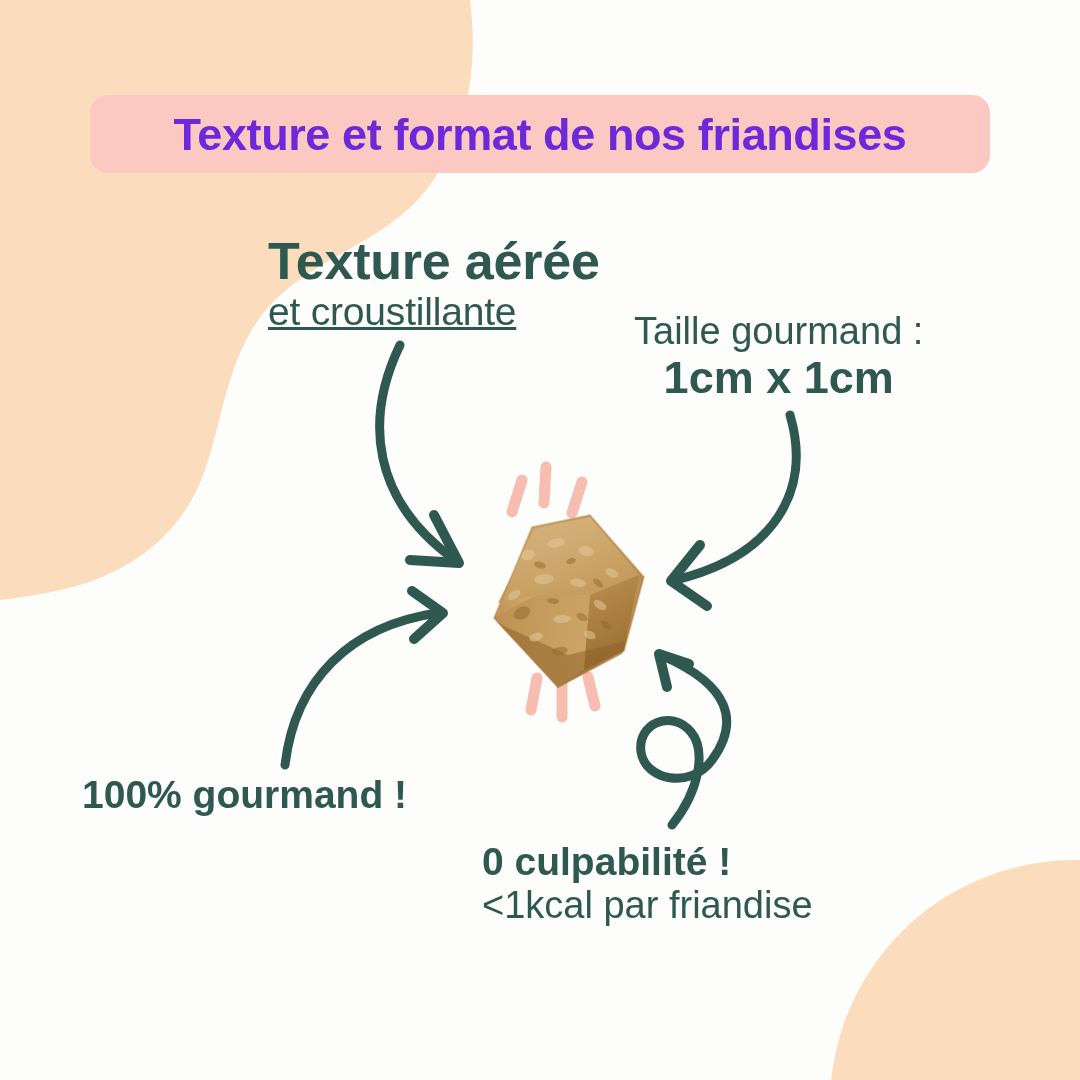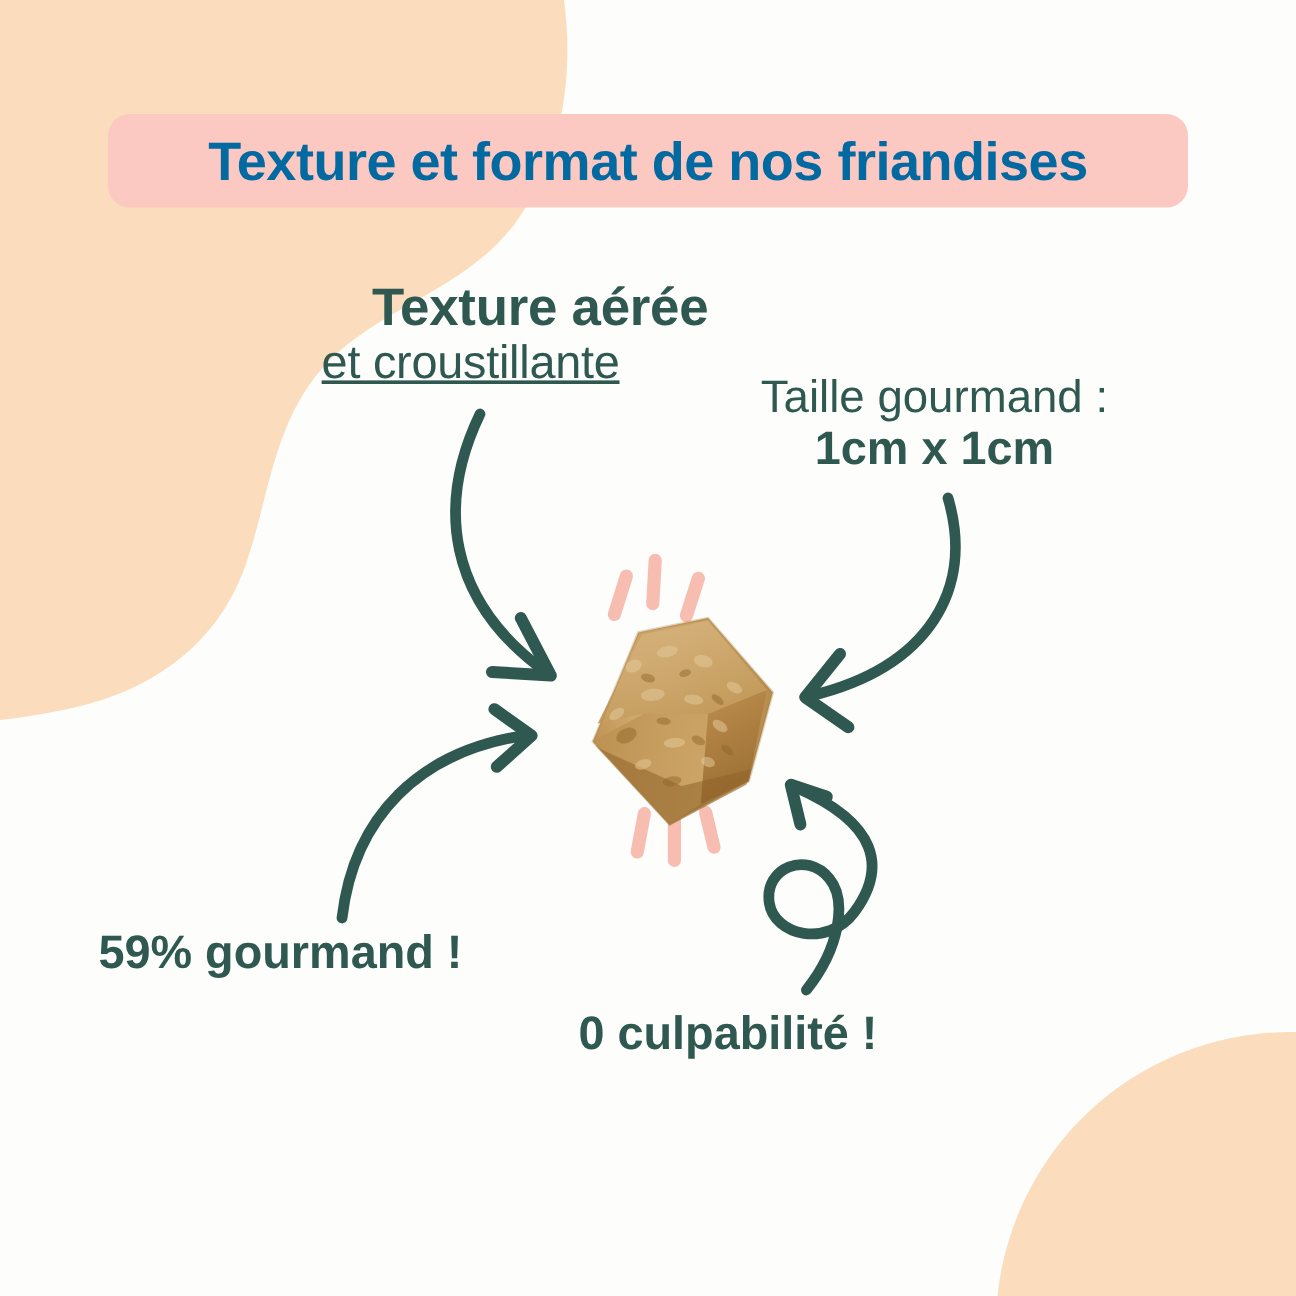--- a/index.html
+++ b/index.html
@@ -26,46 +26,46 @@
     top: 95px;
     width: 900px;
     height: 78px;
     background: #FBC9C1;
     border-radius: 18px;
     display: flex;
     align-items: center;
     justify-content: center;
   }
   .title-text {
-    color: #0369a1;
+    color: #6d28d9;
     font-size: 45px;
     font-weight: 700;
     letter-spacing: -0.4px;
     white-space: nowrap;
     line-height: 1;
   }
 
   
   .callout {
     position: absolute;
     color: #2F5950;
     line-height: 1.12;
     white-space: nowrap;
   }
   .callout .ln { display: block; }
   .ln.bold   { font-weight: 700; }
   .ln.light  { font-weight: 400; }
 
   #callout-texture      { left: 268px; top: 232px; font-size: 39px; text-align: left; }
-  #callout-texture .ln.bold  { font-size: 44px; letter-spacing: -0.2px; margin-left: 42px; }
+  #callout-texture .ln.bold  { font-size: 52px; letter-spacing: -0.2px; }
   #callout-texture .ln.light { font-size: 39px; letter-spacing: -0.2px; text-decoration: underline; }
 
   #callout-taille       { left: 634px; top: 310px; font-size: 38px; text-align: center; }
   #callout-taille .ln.light { font-size: 38px; }
-  #callout-taille .ln.bold  { font-size: 39px; }
+  #callout-taille .ln.bold  { font-size: 45px; }
 
   #callout-gourmand     { left: 82px;  top: 773px; font-size: 38px; }
   #callout-gourmand .ln.bold { font-size: 39px; }
 
   #callout-culpabilite  { left: 482px; top: 840px; font-size: 38px; }
   #callout-culpabilite .ln.bold  { font-size: 39px; }
   #callout-culpabilite .ln.light { font-size: 38px; }
 
   
   .treat-art { position: absolute; left: 440px; top: 455px; width: 250px; height: 280px; }
@@ -225,20 +225,21 @@
     <span class="ln bold">Texture aérée</span>
     <span class="ln light">et croustillante</span>
   </div>
 
   <div class="callout" id="callout-taille">
     <span class="ln light">Taille gourmand :</span>
     <span class="ln bold">1cm x 1cm</span>
   </div>
 
   <div class="callout" id="callout-gourmand">
-    <span class="ln bold">59% gourmand !</span>
+    <span class="ln bold">100% gourmand !</span>
   </div>
 
   <div class="callout" id="callout-culpabilite">
     <span class="ln bold">0 culpabilité !</span>
+    <span class="ln light">&lt;1kcal par friandise</span>
   </div>
 
 </div>
 
 </body></html>

